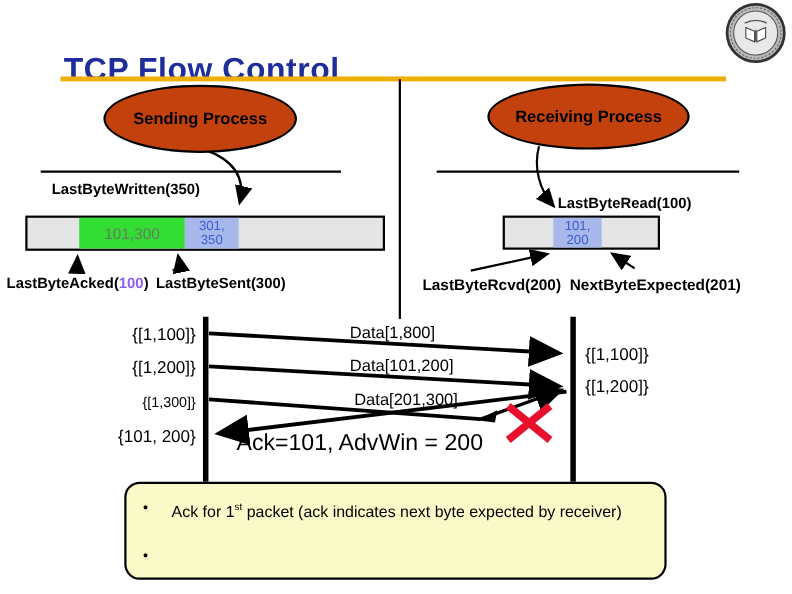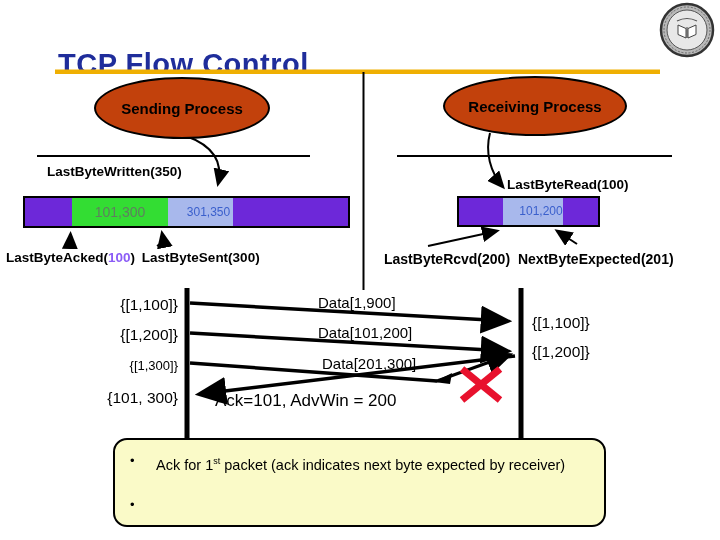--- a/index.html
+++ b/index.html
@@ -6,31 +6,31 @@
   #slide{
     position:relative;width:720px;height:540px;background:#ffffff;
     font-family:"Liberation Sans", sans-serif;color:#000;overflow:hidden;
   }
   .abs{position:absolute;}
   .title{font-size:29px;font-weight:bold;color:#1F2D9B;letter-spacing:0.5px;}
   .oval{border:2px solid #000;border-radius:50%;background:#c2410c;
         display:flex;align-items:center;justify-content:center;
         font-size:15px;font-weight:bold;}
   .ptr{font-size:13.5px;font-weight:bold;white-space:nowrap;}
-  .buf{border:2px solid #000;background:#6d28d9;display:flex;}
+  .buf{border:2px solid #000;background:#e5e5e5;display:flex;}
   .seg{height:100%;display:flex;align-items:center;justify-content:center;}
   .seg.green{background:#33DD33;color:#5f7f5f;font-size:14px;}
   .seg.blue{background:#A8B8EC;color:#3a5fcc;font-size:12px;line-height:13px;
-            padding-left:16px;}
+            flex-direction:column;}
   .red{color:#8b5cf6;}
   .state{font-size:15.5px;white-space:nowrap;}
   .state.sm{font-size:13px;}
   .ralign{text-align:right;}
   .dlabel{font-size:15px;white-space:nowrap;}
-  .ack{font-size:17px;white-space:nowrap;}
+  .ack{font-size:21px;white-space:nowrap;}
   .notebox{background:#FAFAC8;border:2.5px solid #000;border-radius:14px;}
   .note-text{font-size:14.5px;line-height:22px;}
   .bullet{font-size:13px;}
   sup{font-size:9px;}
   svg{position:absolute;left:0;top:0;pointer-events:none;}
 </style>
 </head>
 <body>
 
 <div id="slide">
@@ -122,26 +122,26 @@
   </div>
 
   <div class="abs ptr" style="left:368px;top:251px;font-size:14px;margin-left:16px;">
     <span>LastByteRcvd(200)</span>
     <span style="margin-left:4px;">NextByteExpected(201)</span>
   </div>
 
   <div class="abs state ralign" style="left:78px;top:296px;width:100px;">{[1,100]}</div>
   <div class="abs state ralign" style="left:78px;top:326px;width:100px;">{[1,200]}</div>
   <div class="abs state sm ralign" style="left:78px;top:358px;width:100px;">{[1,300]}</div>
-  <div class="abs state ralign" style="left:78px;top:389px;width:100px;">{101, 300}</div>
+  <div class="abs state ralign" style="left:78px;top:389px;width:100px;">{101, 200}</div>
 
   <div class="abs state" style="left:532px;top:314px;">{[1,100]}</div>
   <div class="abs state" style="left:532px;top:343px;">{[1,200]}</div>
 
-  <div class="abs dlabel" style="left:318px;top:294px;">Data[1,900]</div>
+  <div class="abs dlabel" style="left:318px;top:294px;">Data[1,800]</div>
   <div class="abs dlabel" style="left:318px;top:324px;">Data[101,200]</div>
   <div class="abs dlabel" style="left:322px;top:355px;">Data[201,300]</div>
 
   <div class="abs ack" style="left:215px;top:391px;">Ack=101, AdvWin = 200</div>
 
   <div class="abs notebox" style="left:113px;top:438px;width:489px;height:85px;">
     <span class="abs bullet" style="left:15px;top:13px;">•</span>
     <div class="abs note-text" style="left:41px;top:10px;width:445px;"><span>Ack for 1</span><sup>st</sup><span> packet (ack indicates next byte expected by receiver)</span></div>
     <span class="abs bullet" style="left:15px;top:57px;">•</span>
   </div>

